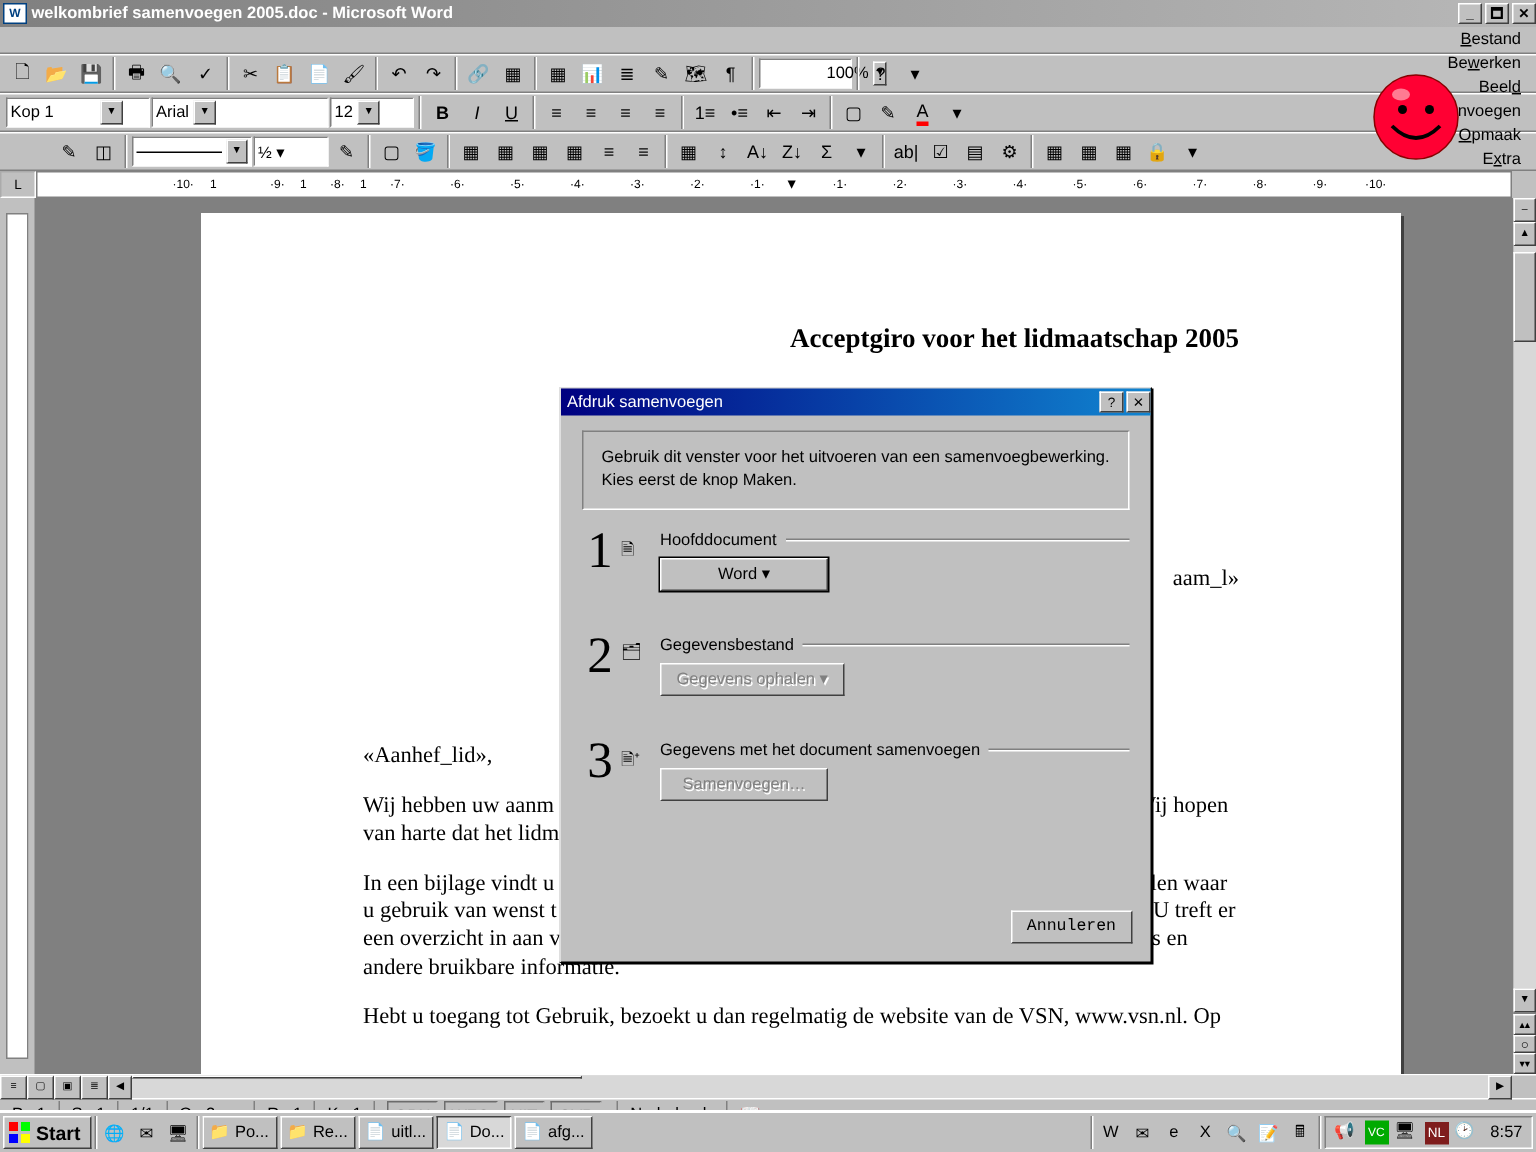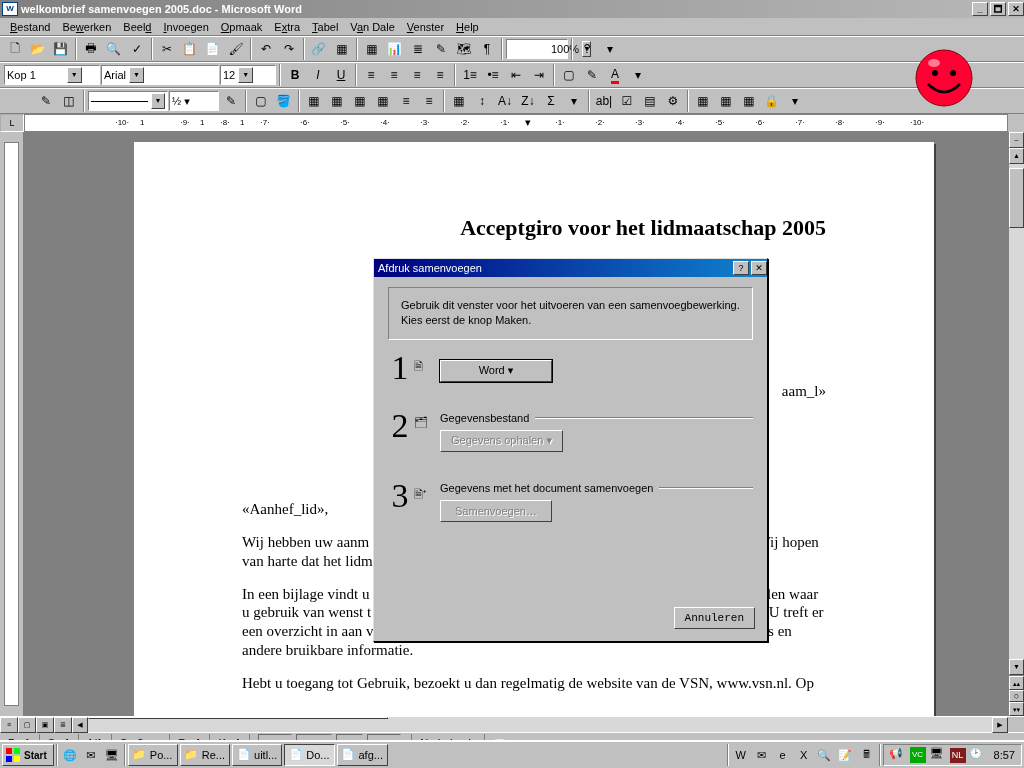--- a/index.html
+++ b/index.html
@@ -28,20 +28,21 @@
     width: 16px; height: 14px; background:#c0c0c0;
     border: 1px solid; border-color:#fff #404040 #404040 #fff;
     margin-left:2px; font-size:9px; font-family:Marlett, sans-serif;
     text-align:center; line-height:12px; color:#000;
   }
   
   .menubar {
     height: 18px; background:#c0c0c0;
     display:flex; align-items:flex-end; padding: 0 4px;
     border-bottom:1px solid #808080;
+    flex-direction:column;
   }
   .menuitem { padding: 2px 6px; }
   .menuitem u { text-decoration: underline; }
   
   .toolbar {
     height: 26px; background:#c0c0c0;
     border-top:1px solid #fff; border-bottom:1px solid #808080;
     display:flex; align-items:center; padding:0 4px;
     gap:1px;
   }
@@ -85,21 +86,21 @@
     position:absolute; left:110px; top:10px;
     width:800px; height:700px;
     background:#fff;
     box-shadow: 2px 2px 0 #404040;
     padding: 72px 108px 30px 108px;
     font-family:"Times New Roman", serif;
     font-size:15px;
     color:#000;
     line-height:1.25;
   }
-  .page h2 { font-size:22px; font-weight:bold; text-align:right; margin-bottom:140px;}
+  .page h2 { font-size:18px; font-weight:bold; text-align:right; margin-bottom:140px;}
   .page .rightfield { text-align:right; margin-bottom:12px; font-size:15px;}
   .page p { margin-bottom:14px; }
   .vscroll {
     width:16px; background:#c0c0c0;
     border-left:1px solid #808080;
     display:flex; flex-direction:column;
   }
   .sbtn { height:16px; background:#c0c0c0; border:1px solid; border-color:#fff #404040 #404040 #fff; font-size:7px; text-align:center; line-height:14px;}
   .strack { flex:1; background:#d8d8d8;}
   .thumb { height:60px; margin-top:4px; background:#c0c0c0; border:1px solid; border-color:#fff #404040 #404040 #fff;}
@@ -171,21 +172,21 @@
     position:absolute; bottom:0; left:0; right:0;
     height:28px; background:#c0c0c0;
     border-top:2px solid #fff;
     display:flex; align-items:center;
     padding:2px;
     gap:2px;
   }
   .taskbar .start {
     height:22px; padding:0 6px 0 2px;
     border:1px solid; border-color:#fff #404040 #404040 #fff;
-    display:flex; align-items:center; font-weight:bold; font-size:10px;
+    display:flex; align-items:center; font-weight:bold; font-size:13px;
   }
   .taskbar .start .winlogo { width:16px; height:16px; margin-right:3px;}
   .taskbar .tbsep { width:2px; height:22px; border-left:1px solid #808080; border-right:1px solid #fff;}
   .taskbar .ql { display:flex; gap:1px;}
   .taskbar .ql .qbtn{ width:20px; height:22px; display:flex;align-items:center;justify-content:center;}
   .taskbar .tasks { display:flex; gap:2px; flex:1; overflow:hidden;}
   .taskbar .task {
     height:22px; min-width:50px;
     border:1px solid; border-color:#fff #404040 #404040 #fff;
     display:flex; align-items:center; padding:0 4px; font-size:11px;
@@ -463,20 +464,24 @@
     <span class="winbtn">?</span>
     <span class="winbtn">✕</span>
   </div>
   <div class="body">
     <div class="instr">Gebruik dit venster voor het uitvoeren van een samenvoegbewerking. Kies eerst de knop Maken.</div>
 
     <div class="step">
       <div class="stepnum">1</div>
       <div class="stepicon">🗎</div>
       <div class="stepcontent">
+        <div class="stephead">
+            <span>Hoofddocument</span>
+            <span class="line"></span>
+          </div>
         <div class="stepbtnrow">
           <button class="dbtn def">Word ▾</button>
         </div>
       </div>
     </div>
 
     <div class="step">
       <div class="stepnum">2</div>
       <div class="stepicon">🗂</div>
       <div class="stepcontent">

